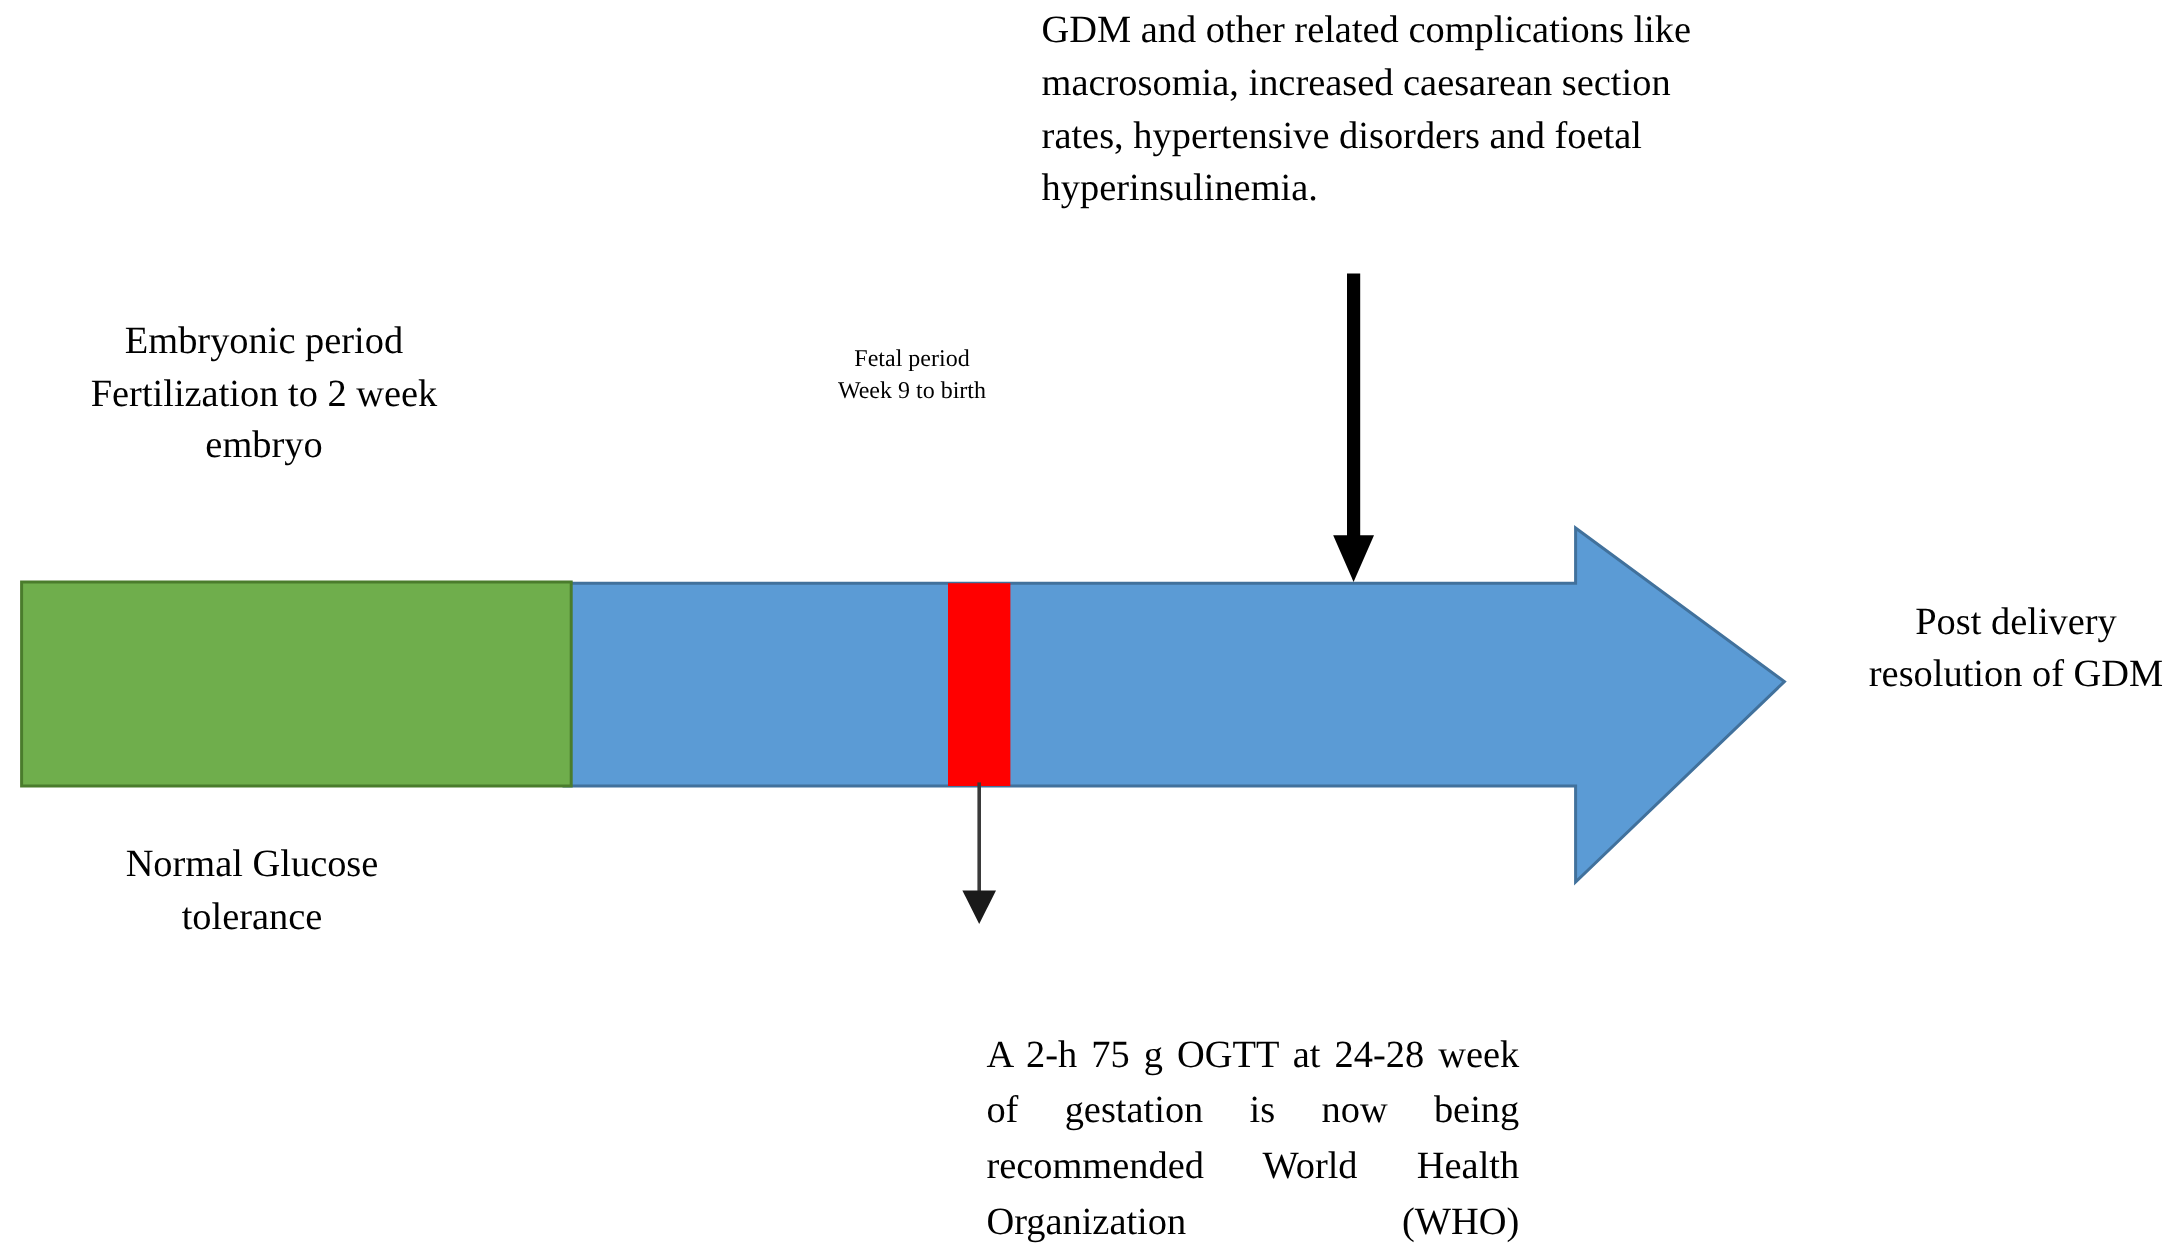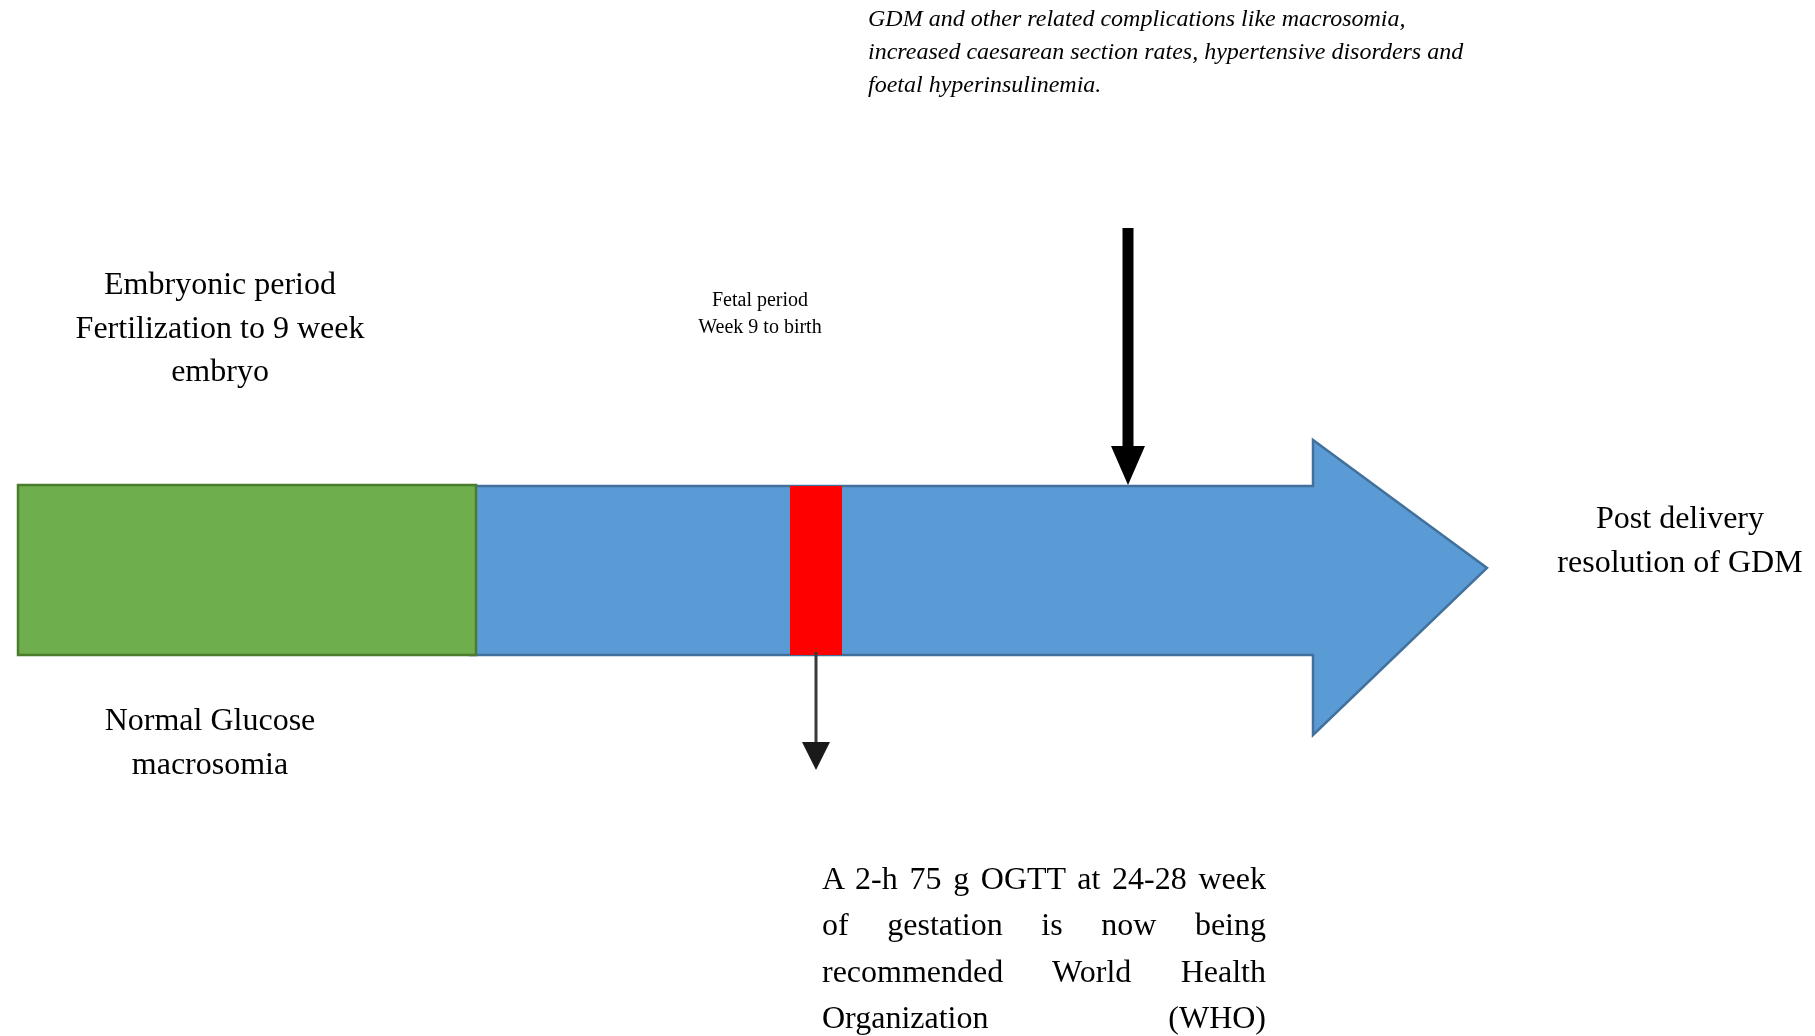--- a/index.html
+++ b/index.html
@@ -22,24 +22,23 @@
     color: #000000;
     line-height: 1.32;
     white-space: pre-line;
   }
 
   
   #complications-text {
     left: 868px;
     top: 2px;
     width: 600px;
-    font-size: 24px;
+    font-size: 32px;
     line-height: 1.38;
     text-align: left;
-    font-style: italic;
   }
 
   
   #embryonic-text {
     left: 40px;
     top: 262px;
     width: 360px;
     font-size: 32px;
     text-align: center;
     line-height: 1.36;
@@ -147,28 +146,28 @@
   </svg>
 
   <svg id="onset-arrow" viewBox="0 0 45 125">
     <line x1="21" y1="2" x2="21" y2="96" stroke="#3A3A3A" stroke-width="3"></line>
     <polygon points="21,120 7,92 35,92" fill="#1A1A1A"></polygon>
   </svg>
 
   <div class="txt" id="complications-text">GDM and other related complications like macrosomia, increased caesarean section rates, hypertensive disorders and foetal hyperinsulinemia.</div>
 
   <div class="txt" id="embryonic-text">Embryonic period
-Fertilization to 9 week
+Fertilization to 2 week
 embryo</div>
 
   <div class="txt" id="fetal-text">Fetal period
 Week 9 to birth</div>
 
   <div class="txt" id="glucose-text">Normal Glucose
-macrosomia</div>
+tolerance</div>
 
   <div class="txt" id="postdelivery-text">Post delivery
 resolution of GDM</div>
 
 
   <div class="txt" id="ogtt-text">A 2-h 75 g OGTT at 24-28 week of gestation is now being recommended World Health Organization (WHO)</div>
 
 </div>
 
 </body></html>

